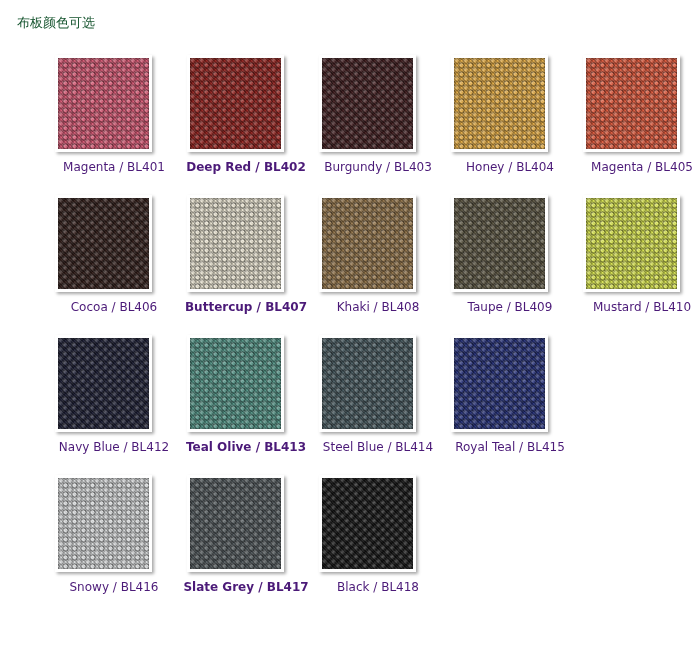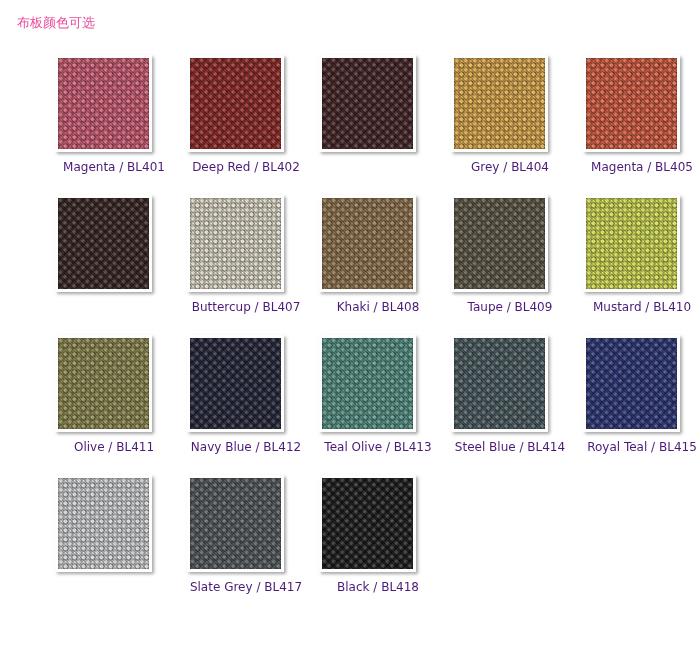--- a/index.html
+++ b/index.html
@@ -16,21 +16,21 @@
     position: relative;
   }
 
   
   #page-title {
     position: absolute;
     left: 17px;
     top: 14px;
     font-size: 13px;
     line-height: 18px;
-    color: #ec4899;
+    color: #14532d;
     font-family: "DejaVu Sans", "Liberation Sans", sans-serif;
     white-space: nowrap;
   }
 
   
   #swatch-grid {
     position: absolute;
     left: 0;
     top: 47px;
     width: 700px;
@@ -41,21 +41,21 @@
     height: 140px;
     position: relative;
   }
   .swatch-cell {
     position: absolute;
     top: 0;
     width: 132px;
     height: 140px;
   }
   .swatch-cell:nth-child(1) { left: 20px; }
-  .swatch-cell:nth-child(2) { left: 152px; }
+  .swatch-cell:nth-child(2) { left: 152px; font-weight: bold; }
   .swatch-cell:nth-child(3) { left: 284px; }
   .swatch-cell:nth-child(4) { left: 416px; }
   .swatch-cell:nth-child(5) { left: 548px; }
 
   
   .swatch-frame {
     position: absolute;
     left: 7px;
     top: 8px;
     width: 91px;
@@ -128,39 +128,41 @@
       <div class="swatch-cell">
         <div class="swatch-frame">
           <div class="swatch-tile" style="background-color: rgb(142, 27, 23);"></div>
         </div>
         <div class="swatch-label">Deep Red / BL402</div>
       </div>
       <div class="swatch-cell">
         <div class="swatch-frame">
           <div class="swatch-tile" style="background-color: rgb(58, 22, 24);"></div>
         </div>
+        <div class="swatch-label">Burgundy / BL403</div>
       </div>
       <div class="swatch-cell">
         <div class="swatch-frame">
           <div class="swatch-tile" style="background-color: rgb(226, 169, 63);"></div>
         </div>
-        <div class="swatch-label">Grey / BL404</div>
+        <div class="swatch-label">Honey / BL404</div>
       </div>
       <div class="swatch-cell">
         <div class="swatch-frame">
           <div class="swatch-tile" style="background-color: rgb(220, 83, 54);"></div>
         </div>
         <div class="swatch-label">Magenta / BL405</div>
       </div>
     </div>
     <div class="swatch-row">
       <div class="swatch-cell">
         <div class="swatch-frame">
           <div class="swatch-tile" style="background-color: rgb(43, 23, 19);"></div>
         </div>
+        <div class="swatch-label">Cocoa / BL406</div>
       </div>
       <div class="swatch-cell">
         <div class="swatch-frame">
           <div class="swatch-tile" style="background-color: rgb(230, 224, 205);"></div>
         </div>
         <div class="swatch-label">Buttercup / BL407</div>
       </div>
       <div class="swatch-cell">
         <div class="swatch-frame">
           <div class="swatch-tile" style="background-color: rgb(142, 111, 68);"></div>
@@ -176,26 +178,20 @@
       <div class="swatch-cell">
         <div class="swatch-frame">
           <div class="swatch-tile" style="background-color: rgb(214, 226, 74);"></div>
         </div>
         <div class="swatch-label">Mustard / BL410</div>
       </div>
     </div>
     <div class="swatch-row">
       <div class="swatch-cell">
         <div class="swatch-frame">
-          <div class="swatch-tile" style="background-color: rgb(138, 133, 69);"></div>
-        </div>
-        <div class="swatch-label">Olive / BL411</div>
-      </div>
-      <div class="swatch-cell">
-        <div class="swatch-frame">
           <div class="swatch-tile" style="background-color: rgb(22, 24, 46);"></div>
         </div>
         <div class="swatch-label">Navy Blue / BL412</div>
       </div>
       <div class="swatch-cell">
         <div class="swatch-frame">
           <div class="swatch-tile" style="background-color: rgb(77, 143, 129);"></div>
         </div>
         <div class="swatch-label">Teal Olive / BL413</div>
       </div>
@@ -210,20 +206,21 @@
           <div class="swatch-tile" style="background-color: rgb(31, 42, 116);"></div>
         </div>
         <div class="swatch-label">Royal Teal / BL415</div>
       </div>
     </div>
     <div class="swatch-row">
       <div class="swatch-cell">
         <div class="swatch-frame">
           <div class="swatch-tile" style="background-color: rgb(213, 215, 216);"></div>
         </div>
+        <div class="swatch-label">Snowy / BL416</div>
       </div>
       <div class="swatch-cell">
         <div class="swatch-frame">
           <div class="swatch-tile" style="background-color: rgb(75, 82, 85);"></div>
         </div>
         <div class="swatch-label">Slate Grey / BL417</div>
       </div>
       <div class="swatch-cell">
         <div class="swatch-frame">
           <div class="swatch-tile" style="background-color: rgb(13, 13, 13);"></div>

